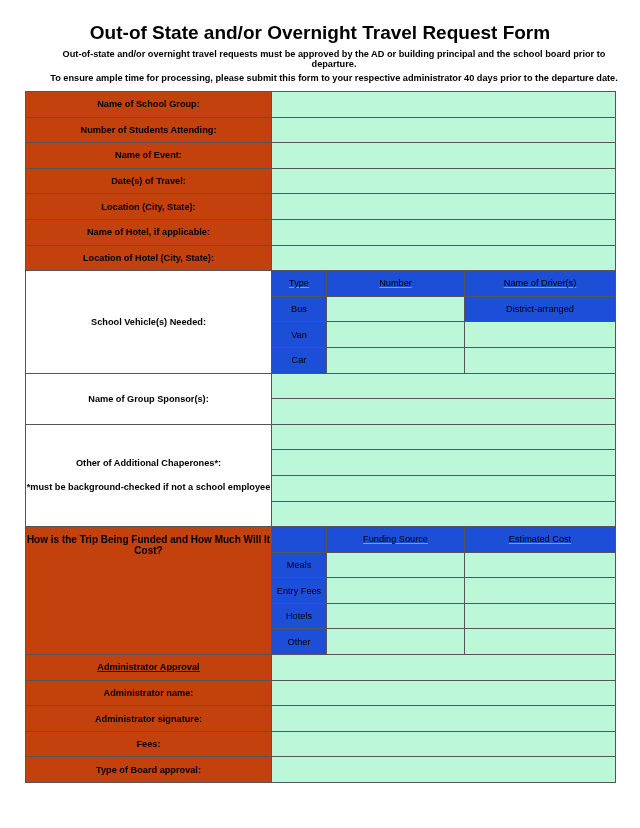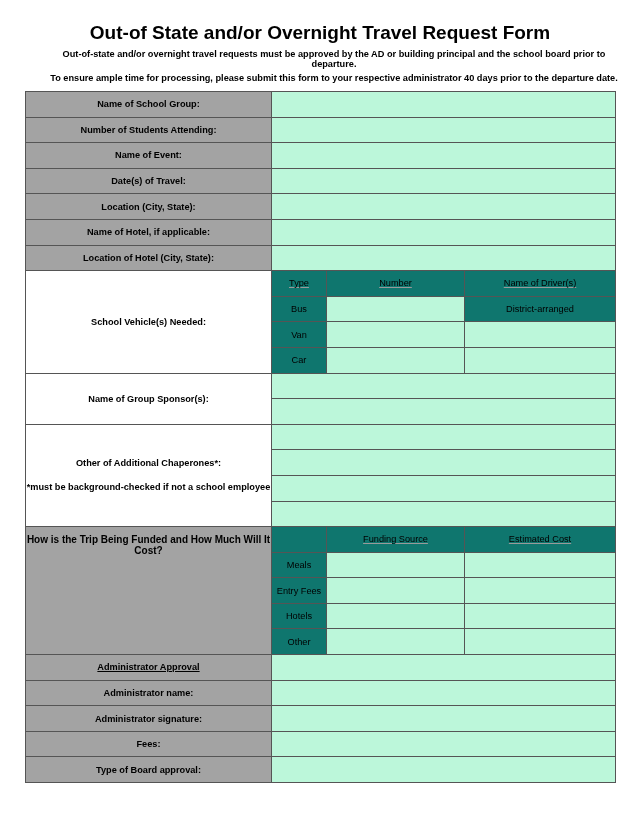--- a/index.html
+++ b/index.html
@@ -3,24 +3,24 @@
 <meta charset="utf-8">
 <style>
   html, body { margin:0; padding:0; background:#ffffff; }
   body { width:640px; height:828px; position:relative; font-family:"Liberation Sans", sans-serif; color:#000; overflow:hidden; }
   .title { position:absolute; top:22px; left:0; width:640px; text-align:center; font-size:19px; font-weight:bold; }
   .intro { position:absolute; left:0; width:580px; text-align:center; font-size:9.2px; font-weight:bold;margin-left:44px; }
   .intro1 { top:49px; }
   .intro2 { top:73px; }
   table.form { position:absolute; left:25px; top:91px; width:590px; border-collapse:collapse; table-layout:fixed; }
   table.form td { border:1px solid #555; height:24.6px; padding:0; font-size:9.2px; text-align:center; vertical-align:middle; }
-  td.lbl { font-weight:bold; background:#a3a3a3; }
+  td.lbl { font-weight:bold; background:#c2410c; }
   td.lbl-top { vertical-align:top; padding-top:8px; font-weight:bold; }
   td.fill { background:#bcf7da; }
-  td.sub { background:#0f766e; font-weight:normal; }
+  td.sub { background:#1d4ed8; font-weight:normal; }
   td.hdr { text-decoration:underline; text-decoration-color:#999; }
   .u { text-decoration:underline; }
   .note { display:block; margin-top:14px; }
 </style>
 </head>
 <body>
 
 <div class="title">Out-of State and/or Overnight Travel Request Form</div>
 <div class="intro intro1">Out-of-state and/or overnight travel requests must be approved by the AD or building principal and the school board prior to departure.</div>
 <div class="intro intro2">To ensure ample time for processing, please submit this form to your respective administrator 40 days prior to the departure date.</div>

